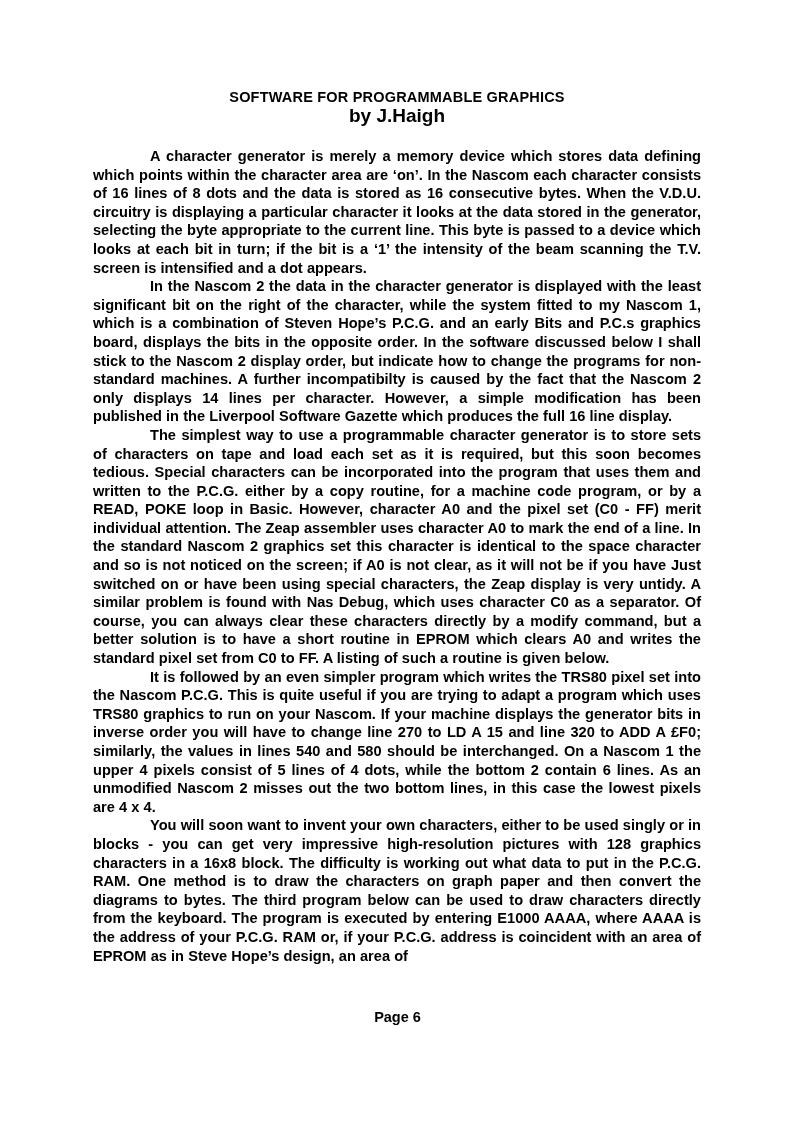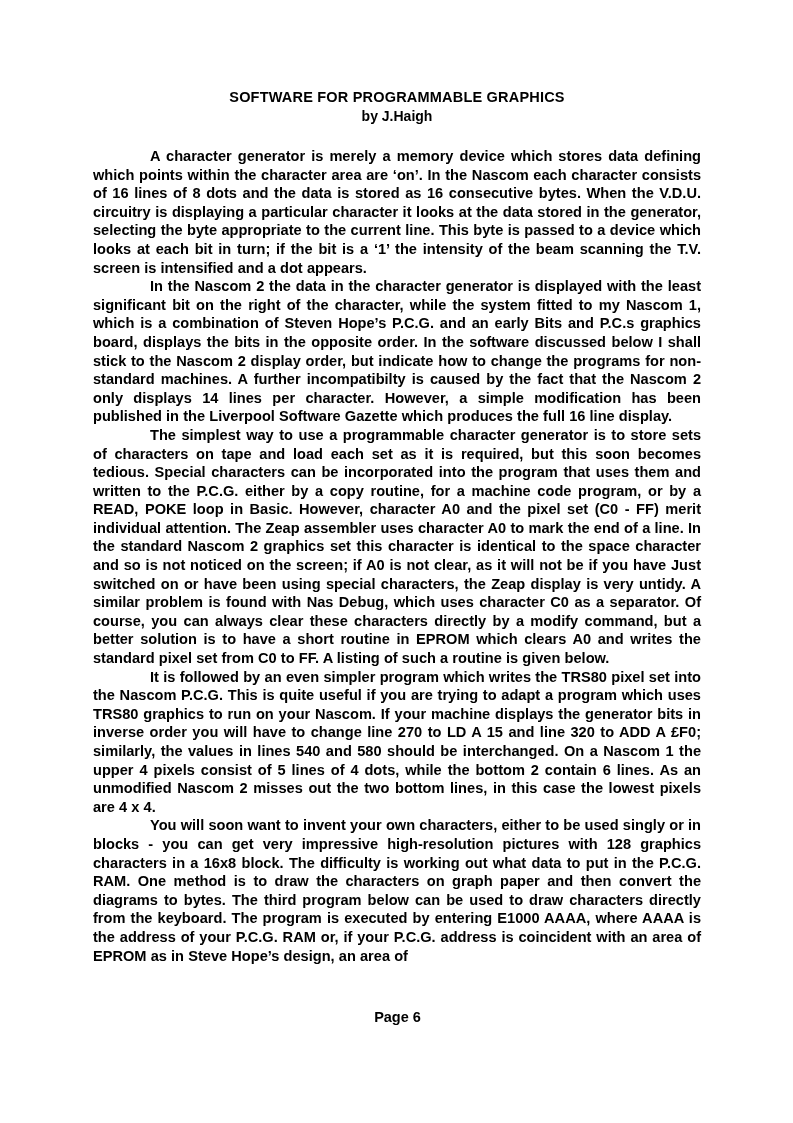--- a/index.html
+++ b/index.html
@@ -32,21 +32,21 @@
     margin: 0 0 22px 0;
   }
   .doc-title {
     font-size: 14.5px;
     font-weight: bold;
     letter-spacing: 0.2px;
     line-height: 18.5px;
     margin: 0;
   }
   .doc-byline {
-    font-size: 14px;
+    font-size: 19px;
     font-weight: bold;
     line-height: 18.5px;
     margin: 0;
   }
   .body-text p {
     margin: 0;
     font-size: 14.6px;
     line-height: 18.6px;
     text-align: justify;
     text-indent: 57px;

